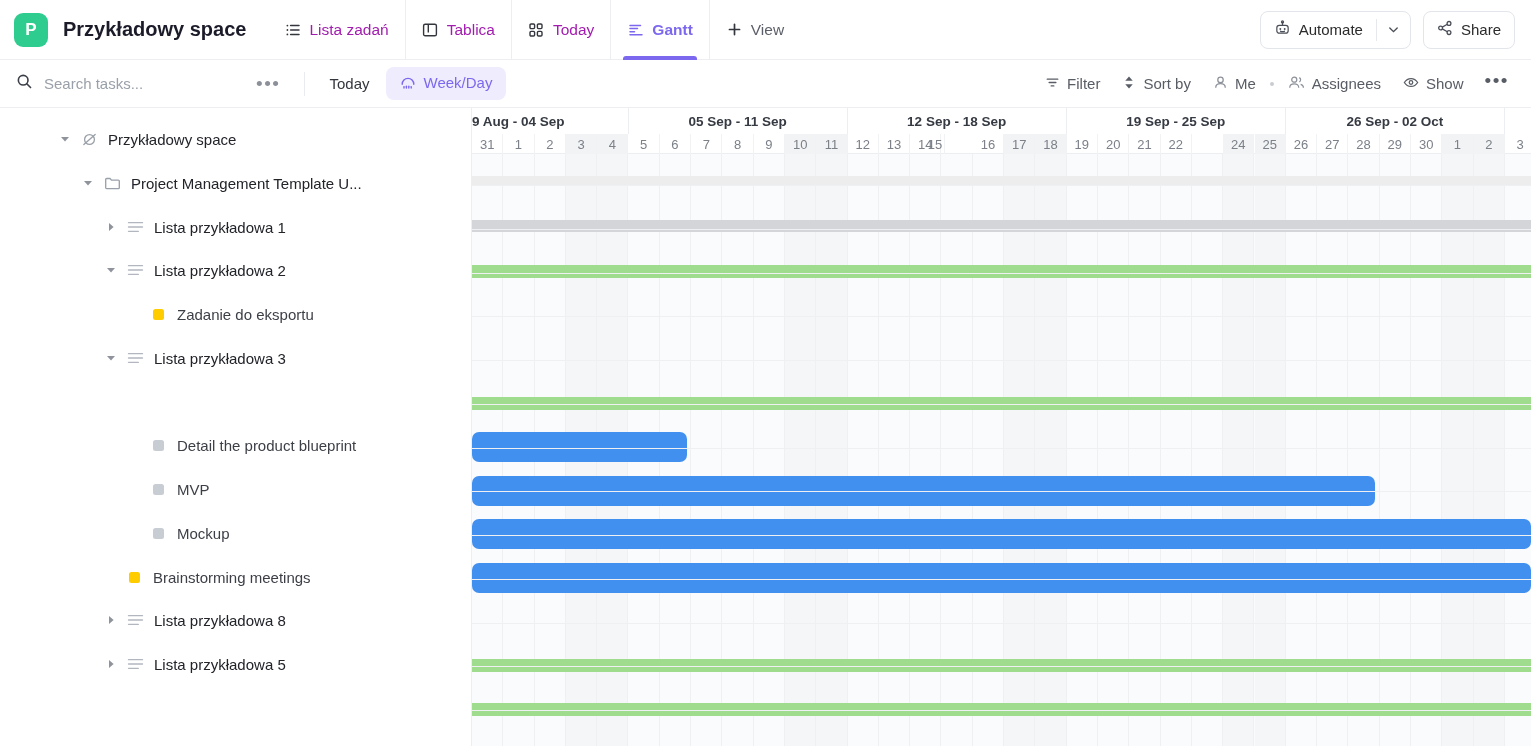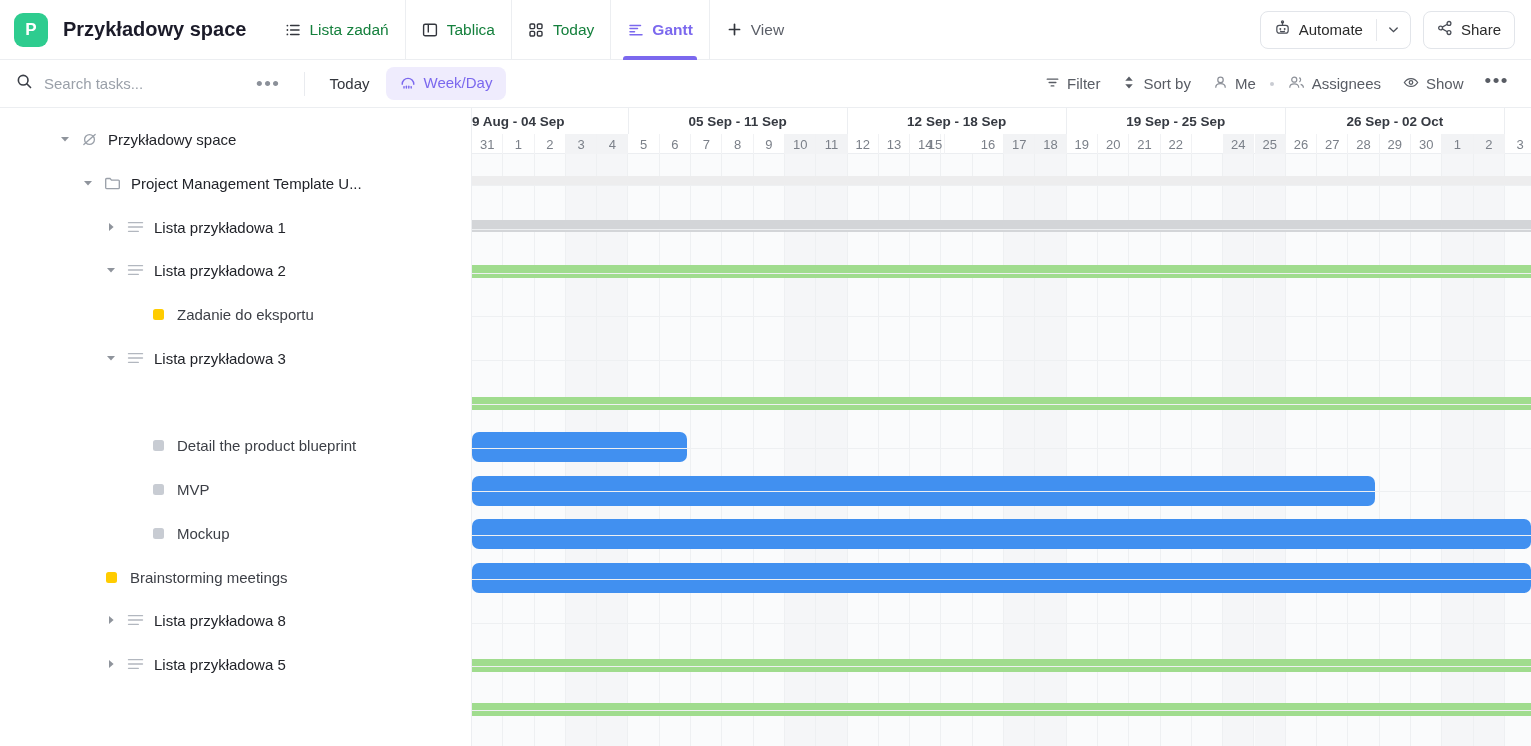--- a/index.html
+++ b/index.html
@@ -27,21 +27,21 @@
     font-size: 17px; font-weight: 700; flex: 0 0 34px;
   }
   .space-title {
     font-size: 20px; font-weight: 700; color: #1b1b29;
     margin-left: 15px; white-space: nowrap;
   }
   .tabs { display: flex; align-items: stretch; height: 60px; margin-left: 22px; }
   .tab {
     display: flex; align-items: center; gap: 8px;
     padding: 0 16px; height: 60px; position: relative;
-    font-size: 15.5px; color: #15803d; cursor: pointer;
+    font-size: 15.5px; color: #a21caf; cursor: pointer;
     border-left: 1px solid #eceef1;
     white-space: nowrap;
   }
   .tab:first-child { border-left: none; }
   .tab.active { color: #7b68ee; font-weight: 600; }
   .tab.active::after {
     content: ""; position: absolute; left: 12px; right: 12px; bottom: 0;
     height: 4px; border-radius: 3px 3px 0 0; background: #7b68ee;
   }
   .tab.addview { border-left: 1px solid #eceef1; color: #5b5f68; }
@@ -436,21 +436,21 @@
             </span>
             <span class="row-label lbl-task">MVP</span>
           </div>
           <div class="row" style="top: 403px; padding-left: 126px;">
             <span class="twisty"></span>
             <span class="row-ic">
               <span class="status-sq" style="background: rgb(200, 204, 211);"></span>
             </span>
             <span class="row-label lbl-task">Mockup</span>
           </div>
-          <div class="row" style="top: 447px; padding-left: 79px;">
+          <div class="row" style="top: 447px; padding-left: 102px;">
             <span class="twisty"></span>
             <span class="row-ic">
               <span class="status-sq" style="background: rgb(255, 204, 0);"></span>
             </span>
             <span class="row-label lbl-task">Brainstorming meetings</span>
           </div>
           <div class="row" style="top: 490px; padding-left: 103px;">
             <span class="twisty">
               <svg width="10" height="10" viewBox="0 0 10 10" fill="#8f949c">
                 <polygon points="3,1 7.6,5 3,9"></polygon>

